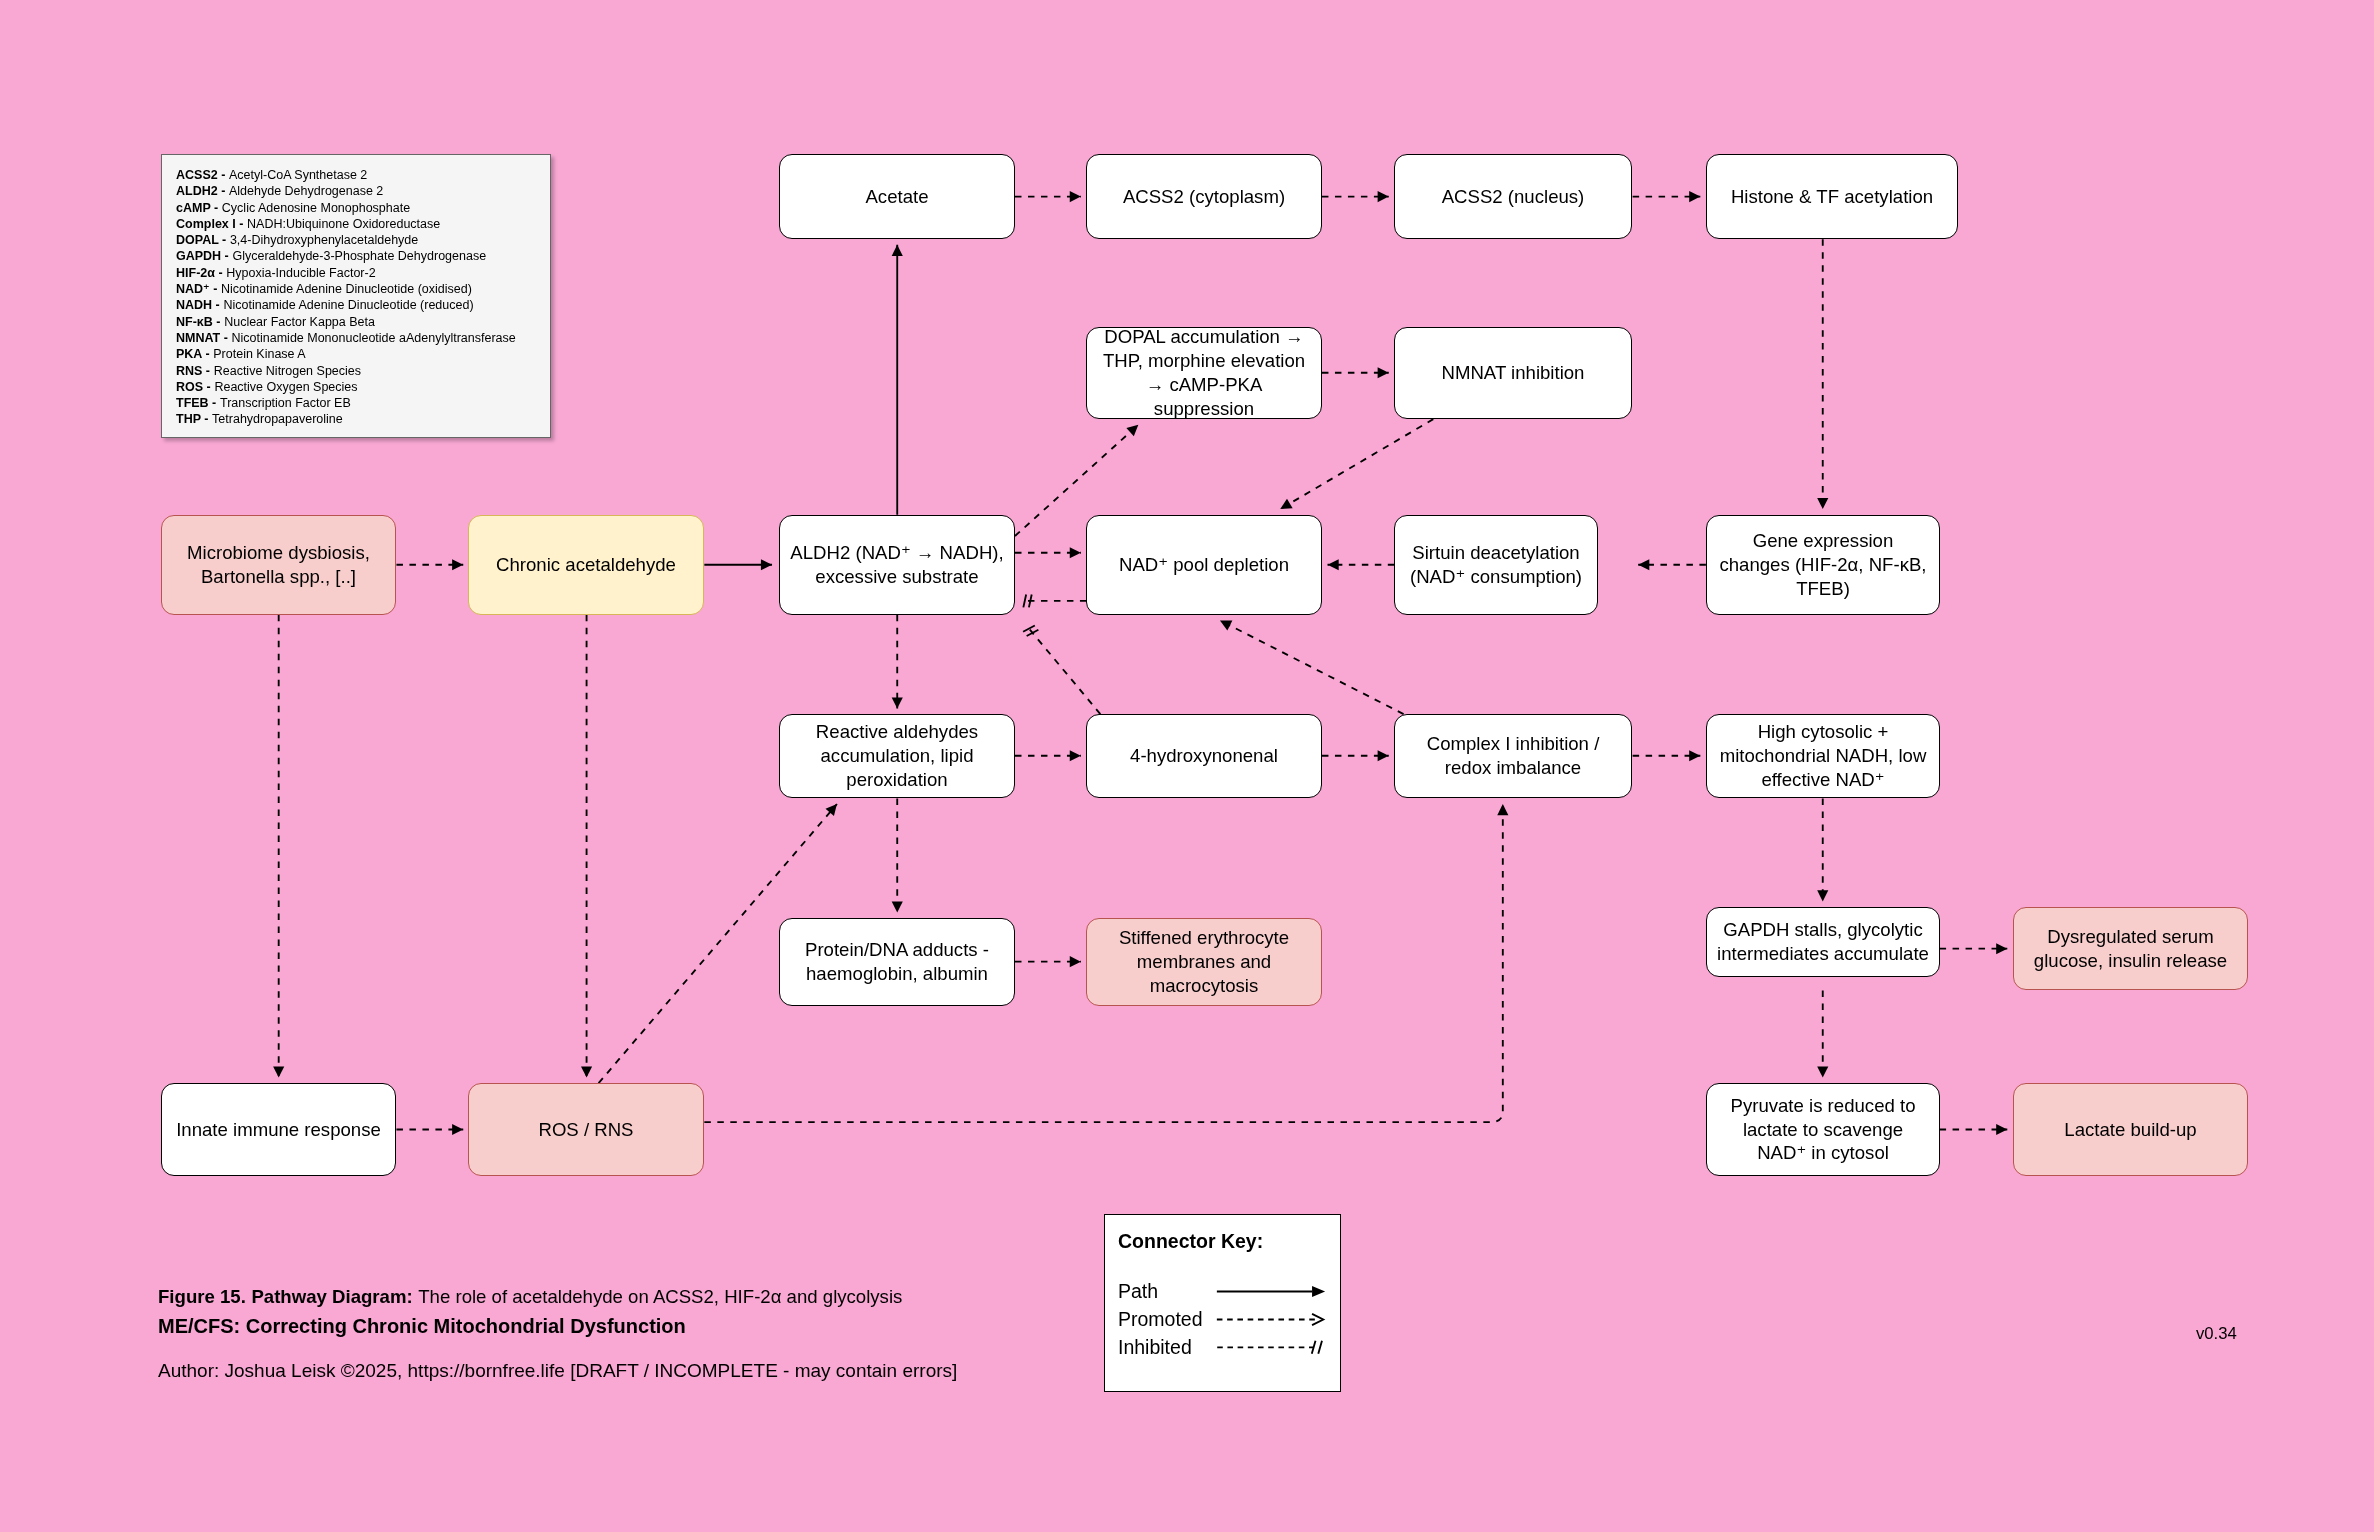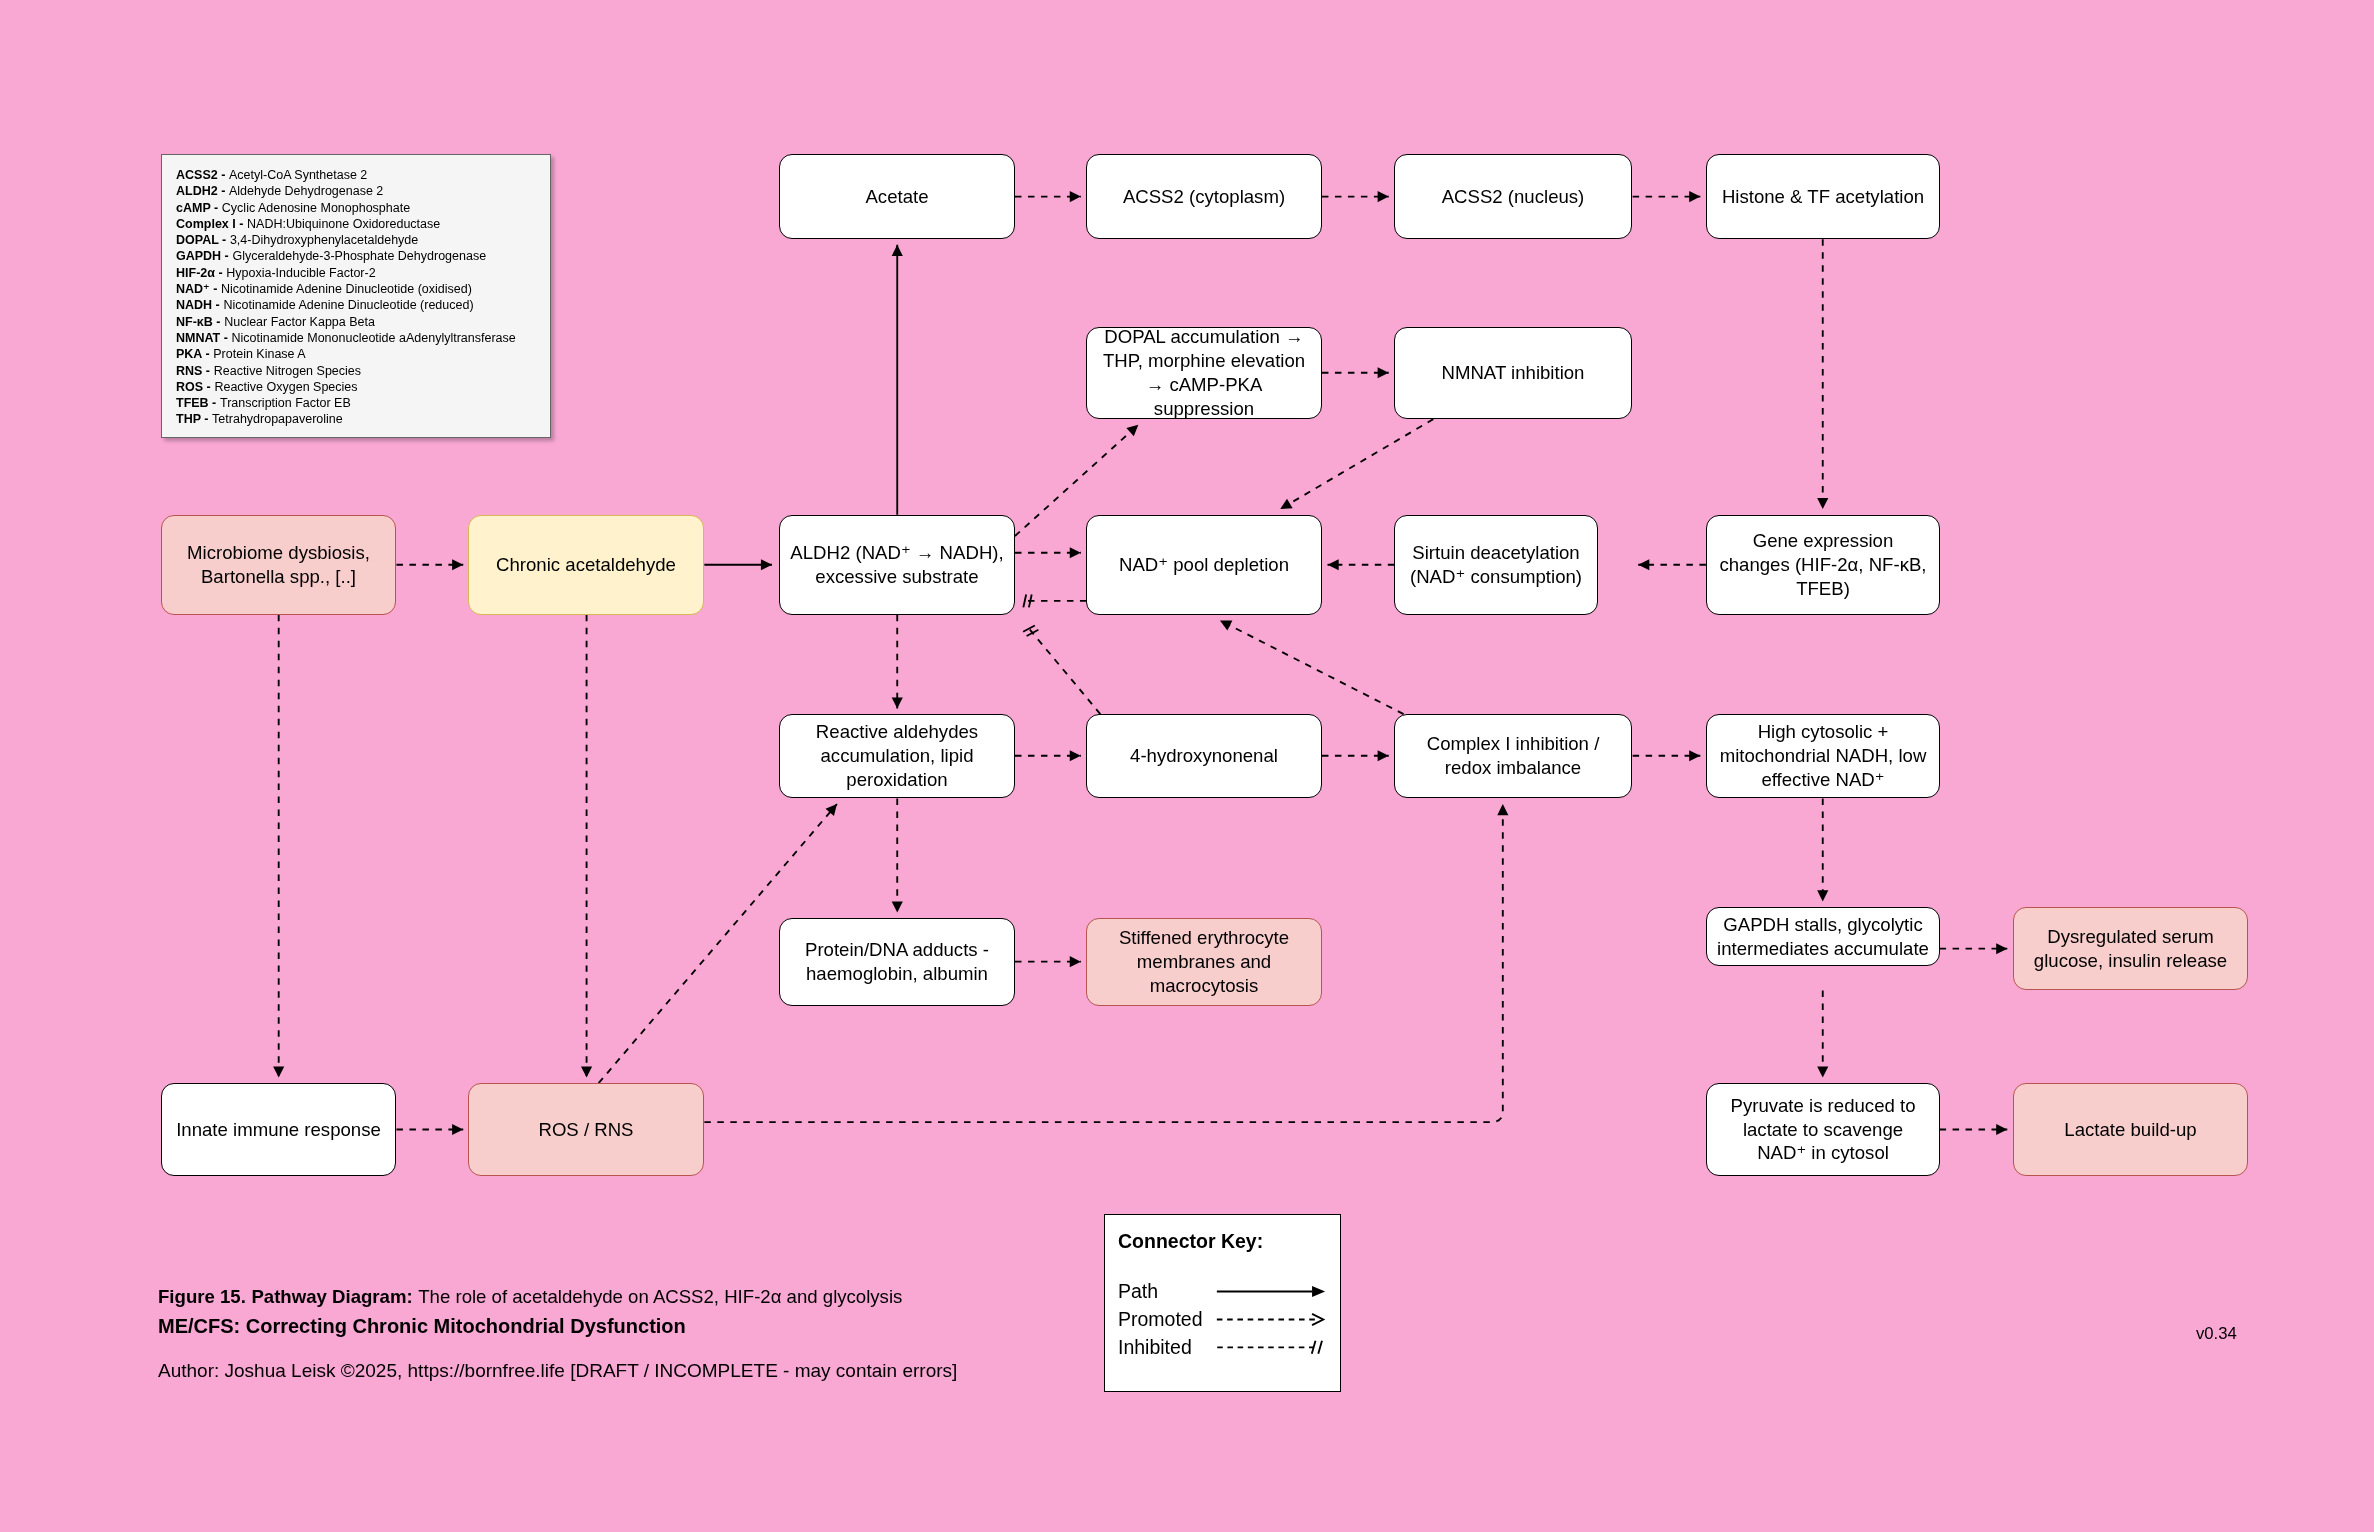--- a/index.html
+++ b/index.html
@@ -106,40 +106,40 @@
     <div class="lg-row"><b>PKA -</b><span>Protein Kinase A</span></div>
     <div class="lg-row"><b>RNS -</b><span>Reactive Nitrogen Species</span></div>
     <div class="lg-row"><b>ROS -</b><span>Reactive Oxygen Species</span></div>
     <div class="lg-row"><b>TFEB -</b><span>Transcription Factor EB</span></div>
     <div class="lg-row"><b>THP -</b><span>Tetrahydropapaveroline</span></div>
   </div>
 
   <div class="node" style="left:779px;top:154px;width:236px;height:85px;">Acetate</div>
   <div class="node" style="left:1086px;top:154px;width:236px;height:85px;">ACSS2 (cytoplasm)</div>
   <div class="node" style="left:1394px;top:154px;width:238px;height:85px;">ACSS2 (nucleus)</div>
-  <div class="node" style="left:1706px;top:154px;width:234px;height:85px;">Histone &amp; TF acetylation</div>
+  <div class="node" style="left:1706px;top:154px;width:252px;height:85px;">Histone &amp; TF acetylation</div>
 
   <div class="node" style="left:1086px;top:327px;width:236px;height:92px;">DOPAL accumulation → THP, morphine elevation → cAMP-PKA suppression</div>
   <div class="node" style="left:1394px;top:327px;width:238px;height:92px;">NMNAT inhibition</div>
 
   <div class="node pink" style="left:161px;top:515px;width:235px;height:100px;">Microbiome dysbiosis, Bartonella spp., [..]</div>
   <div class="node yellow" style="left:468px;top:515px;width:236px;height:100px;">Chronic acetaldehyde</div>
   <div class="node" style="left:779px;top:515px;width:236px;height:100px;">ALDH2 (NAD⁺ → NADH), excessive substrate</div>
   <div class="node" style="left:1086px;top:515px;width:236px;height:100px;">NAD⁺ pool depletion</div>
   <div class="node" style="left:1394px;top:515px;width:204px;height:100px;">Sirtuin deacetylation (NAD⁺ consumption)</div>
   <div class="node" style="left:1706px;top:515px;width:234px;height:100px;">Gene expression changes (HIF-2α, NF-κB, TFEB)</div>
 
   <div class="node" style="left:779px;top:714px;width:236px;height:84px;">Reactive aldehydes accumulation, lipid peroxidation</div>
   <div class="node" style="left:1086px;top:714px;width:236px;height:84px;">4-hydroxynonenal</div>
   <div class="node" style="left:1394px;top:714px;width:238px;height:84px;">Complex I inhibition / redox imbalance</div>
   <div class="node" style="left:1706px;top:714px;width:234px;height:84px;">High cytosolic + mitochondrial NADH, low effective NAD⁺</div>
 
   <div class="node" style="left:779px;top:918px;width:236px;height:88px;">Protein/DNA adducts - haemoglobin, albumin</div>
   <div class="node pink" style="left:1086px;top:918px;width:236px;height:88px;">Stiffened erythrocyte membranes and macrocytosis</div>
-  <div class="node" style="left:1706px;top:907px;width:234px;height:59px;">GAPDH stalls, glycolytic intermediates accumulate</div>
+  <div class="node" style="left:1706px;top:907px;width:234px;height:70px;">GAPDH stalls, glycolytic intermediates accumulate</div>
   <div class="node pink" style="left:2013px;top:907px;width:235px;height:83px;">Dysregulated serum glucose, insulin release</div>
 
   <div class="node" style="left:161px;top:1083px;width:235px;height:93px;">Innate immune response</div>
   <div class="node pink" style="left:468px;top:1083px;width:236px;height:93px;">ROS / RNS</div>
   <div class="node" style="left:1706px;top:1083px;width:234px;height:93px;">Pyruvate is reduced to lactate to scavenge NAD⁺ in cytosol</div>
   <div class="node pink" style="left:2013px;top:1083px;width:235px;height:93px;">Lactate build-up</div>
 
   <div id="connector-key">
     <div class="ck-title">Connector Key:</div>
     <div class="ck-row">

